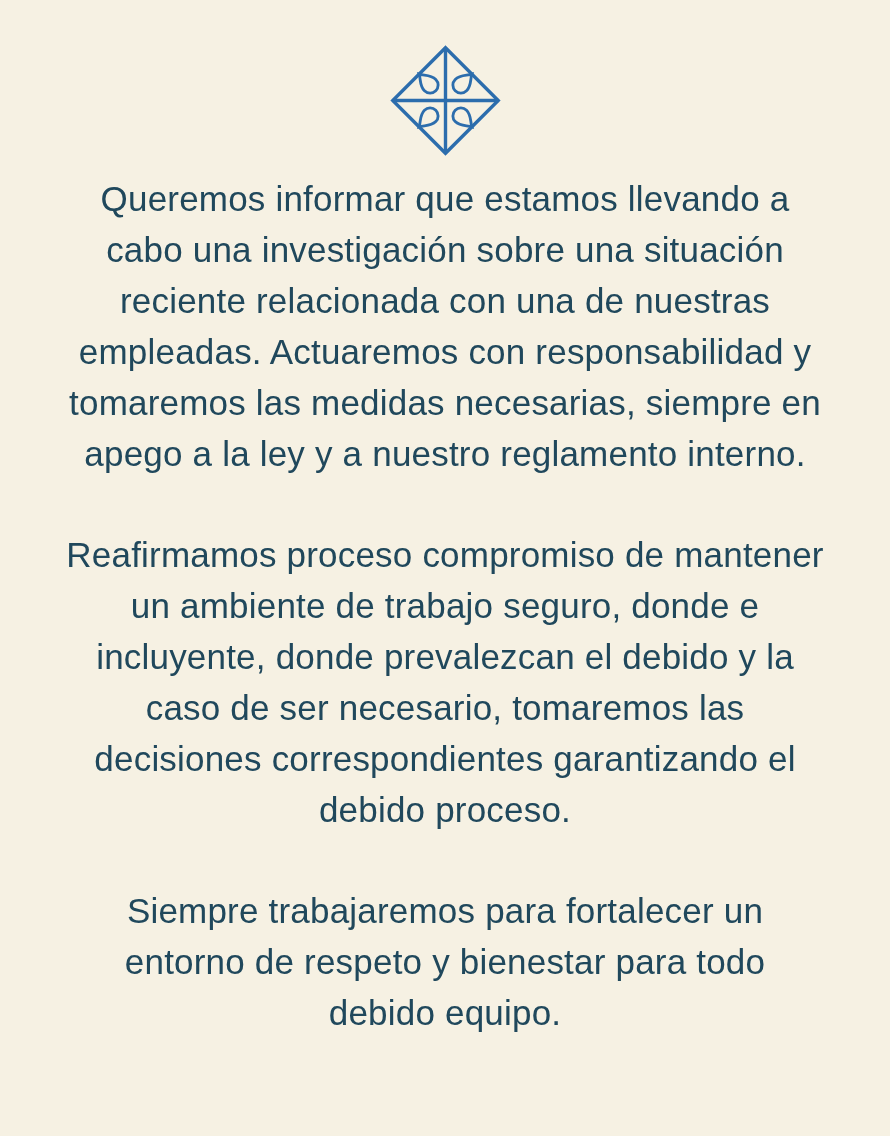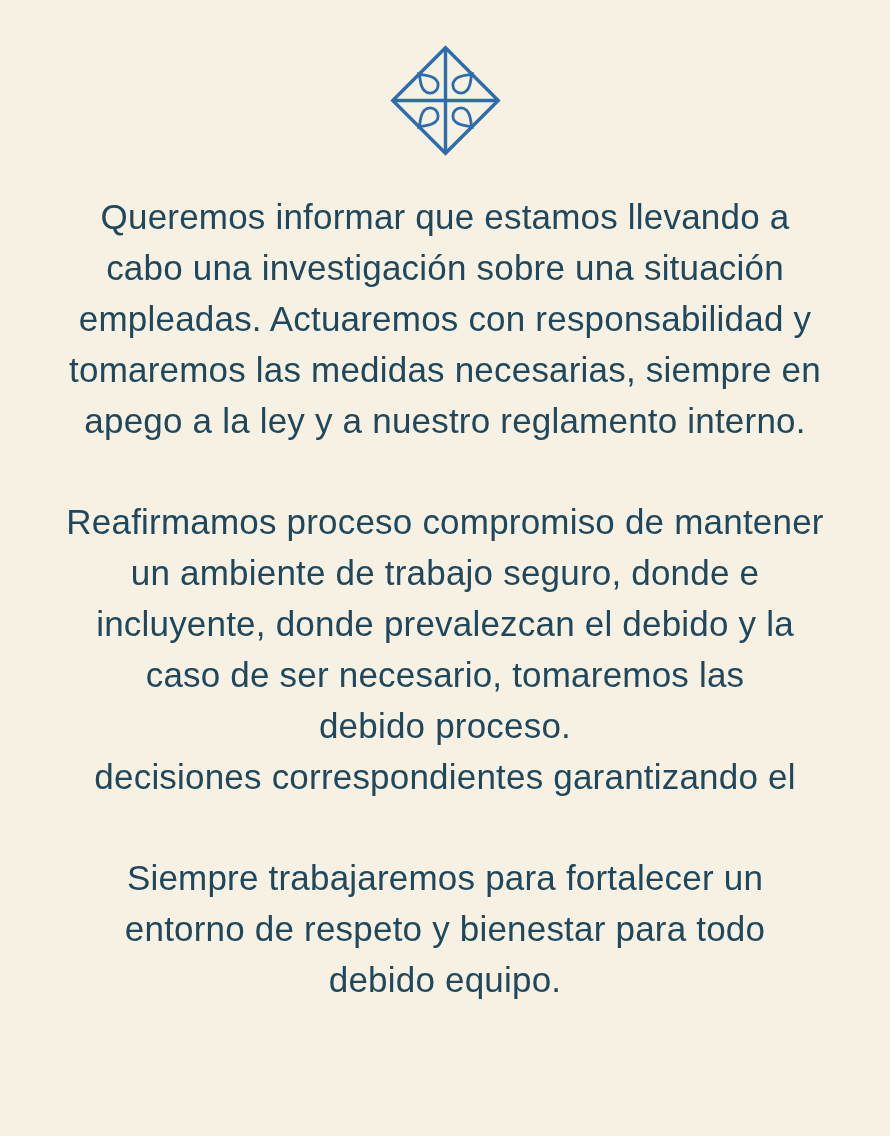--- a/index.html
+++ b/index.html
@@ -17,21 +17,21 @@
   }
   .logo-wrap {
     display: flex;
     justify-content: center;
     padding-top: 44px;
   }
   .logo-wrap svg {
     display: block;
   }
   .text-block {
-    margin: 34px auto 0;
+    margin: 16px auto 0;
     width: 810px;
     text-align: center;
     color: #20485c;
     font-size: 35px;
     font-weight: 500;
     letter-spacing: 0.2px;
     line-height: 51px;
   }
   .text-block p {
     margin: 0 0 50px 0;
@@ -64,32 +64,33 @@
         <path transform="translate(32,88) rotate(-135)" d="M 0 0 C 2.5 5 8.5 9 8.5 16.5 A 8.5 8.5 0 1 1 -8.5 16.5 C -8.5 9 -2.5 5 0 0 Z"></path>
       </g>
     </svg>
   </div>
 
   <div class="text-block">
 
     <p>
       <span class="line">Queremos informar que estamos llevando a</span>
       <span class="line">cabo una investigación sobre una situación</span>
+      <span class="line">reciente relacionada con una de nuestras</span>
       <span class="line">empleadas. Actuaremos con responsabilidad y</span>
       <span class="line">tomaremos las medidas necesarias, siempre en</span>
       <span class="line">apego a la ley y a nuestro reglamento interno.</span>
     </p>
 
     <p>
       <span class="line">Reafirmamos proceso compromiso de mantener</span>
       <span class="line">un ambiente de trabajo seguro, donde e</span>
       <span class="line">incluyente, donde prevalezcan el debido y la</span>
       <span class="line">caso de ser necesario, tomaremos las</span>
+      <span class="line">decisiones correspondientes garantizando el</span>
       <span class="line">debido proceso.</span>
-      <span class="line">decisiones correspondientes garantizando el</span>
     </p>
 
     <p>
       <span class="line">Siempre trabajaremos para fortalecer un</span>
       <span class="line">entorno de respeto y bienestar para todo</span>
       <span class="line">debido equipo.</span>
     </p>
 
   </div>
 </div>

